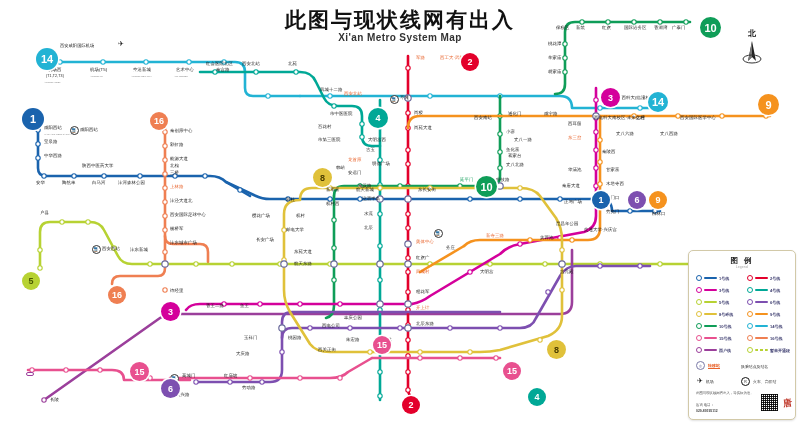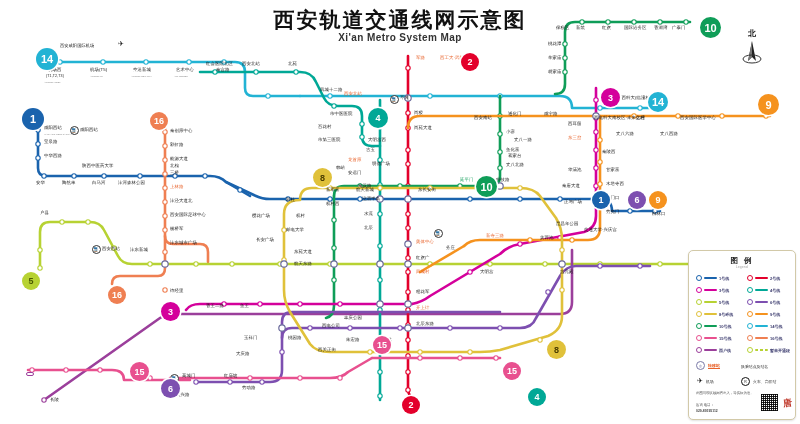--- a/index.html
+++ b/index.html
@@ -52,21 +52,21 @@
   
   #compass{position:absolute;left:735px;top:28px;width:34px;height:48px;}
   #compass-n{position:absolute;left:0;top:0;width:34px;text-align:center;font-size:8px;font-weight:bold;color:#111;}
   .orange{color:#e8622a;}
   .ico-plane{position:absolute;font-size:7px;color:#222;}
   .ico-rail{position:absolute;width:7px;height:7px;border:1px solid #333;border-radius:50%;font-size:4.5px;color:#333;display:flex;align-items:center;justify-content:center;background:#fff;}
 </style>
 </head>
 <body>
 
-<div id="title-cn">西安轨道交通线网示意图</div>
+<div id="title-cn">此图与现状线网有出入</div>
 <div id="title-en">Xi'an Metro System Map</div>
 
 <svg id="map" viewBox="0 0 800 424">
   <defs>
     <style>
       .ln{fill:none;stroke-linecap:round;stroke-linejoin:round;stroke-width:2.6;}
       .st{fill:#fff;stroke-width:1.1;}
       .xf{fill:#fff;stroke:#6b6b9c;stroke-width:1.2;}
       text{font-family:"Liberation Sans","DejaVu Sans",sans-serif;}
       .tcn{font-size:4.5px;fill:#1c1c1c;}

